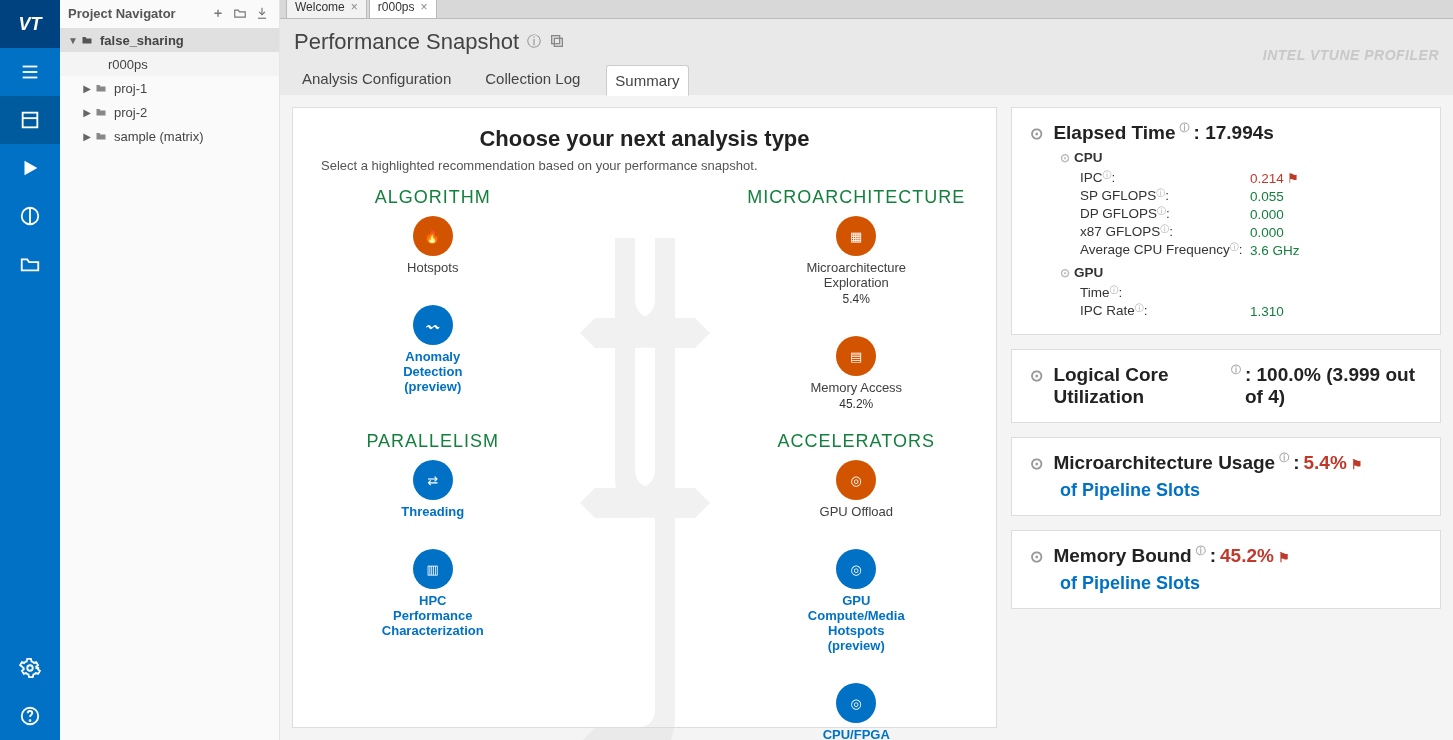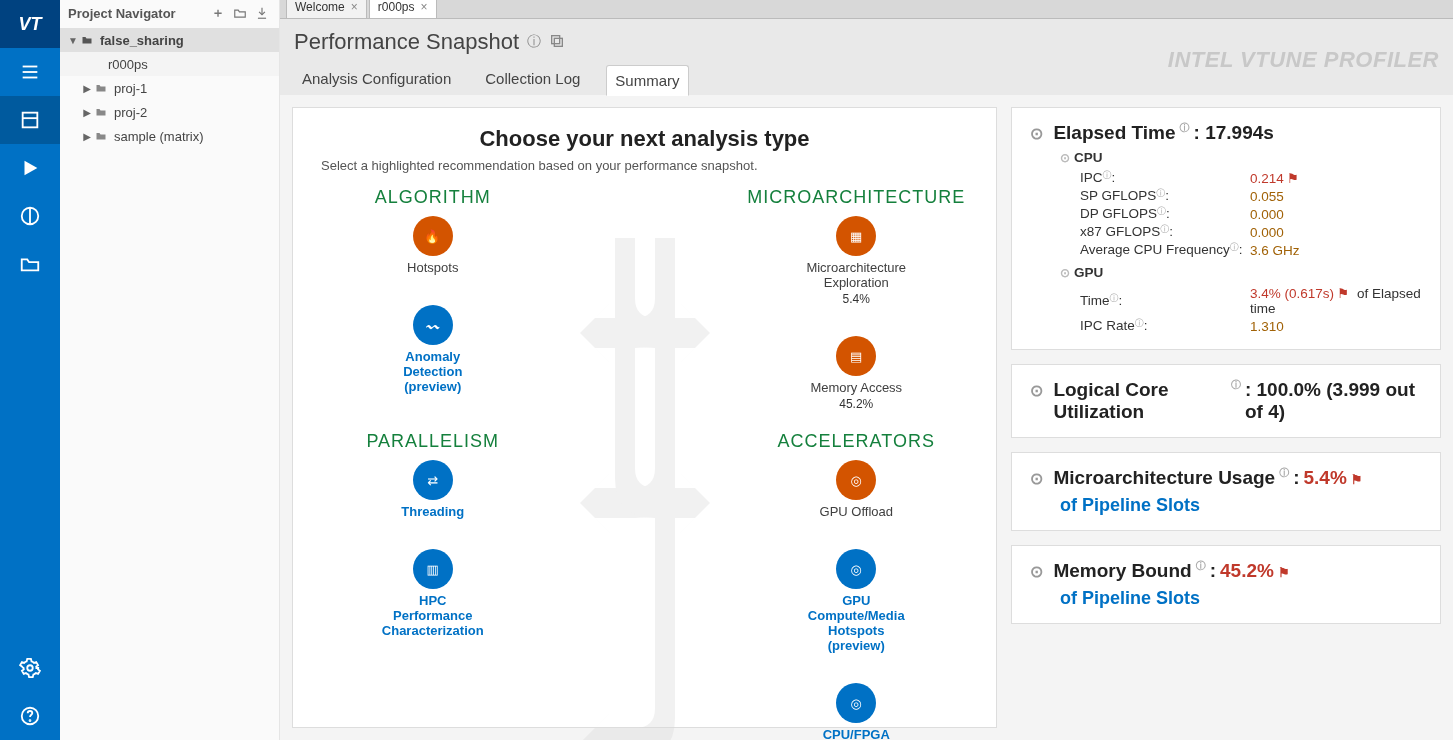--- a/index.html
+++ b/index.html
@@ -34,21 +34,21 @@
 .tabs { display: flex; background: #d8d8d8; height: 19px; align-items: flex-end; padding-left: 6px; border-bottom: 1px solid #bbb;}
 .tab { background: #f2f2f2; border: 1px solid #bbb; border-bottom: none; padding: 4px 8px; margin-right: 2px; font-size: 12px; display: flex; align-items: center; border-radius: 3px 3px 0 0; cursor: pointer; height: 24px;}
 .tab.active { background: #fff; }
 .tab .close { margin-left: 6px; color: #888; font-size: 12px; cursor:pointer;}
 .page-head { background: #e9e9e9; padding: 10px 14px 0 14px; position: relative; }
 .page-title { font-size: 22px; font-weight: 400; color: #444; display: flex; align-items: center; gap: 8px;}
 .page-title .h-ico { color:#888; font-size:14px; cursor:pointer;}
 .subtabs { display: flex; margin-top: 9px; gap: 18px; font-size: 15px; }
 .subtab { padding: 6px 8px; color: #444; cursor: pointer; }
 .subtab.active { background: #fff; border: 1px solid #ccc; border-bottom: 1px solid #fff; border-radius: 3px 3px 0 0; position:relative; top:1px;}
-.brand { position: absolute; right: 14px; top: 28px; font-family: Arial, sans-serif; font-weight: 700; color: #c8c8c8; letter-spacing: 0.5px; font-size: 22px; font-style: italic; text-transform: uppercase;}
+.brand { position: absolute; right: 14px; top: 28px; font-family: Arial, sans-serif; font-weight: 700; color: #c8c8c8; letter-spacing: 0.5px; font-size: 14px; font-style: italic; text-transform: uppercase;}
 .content { flex: 1; background: #f4f4f4; display: flex; gap: 14px; padding: 12px; overflow: auto;}
 .panel-left { flex: 1; background: #fff; border: 1px solid #ddd; padding: 18px 28px; position:relative; min-width:0;}
 .panel-left h2 { font-size: 22px; font-weight: 700; color: #222; text-align: center; }
 .panel-left .subtitle { font-size: 13px; color: #555; margin-top: 6px; }
 .groups { margin-top: 14px; }
 .group-row { display: flex; gap: 200px; margin-bottom: 20px;}
 .group { width: 260px; }
 .group-title { text-align: center; font-size: 18px; color: #15803d; font-weight: 400; letter-spacing: 1px; margin-bottom: 8px;}
 .items { display: flex; gap: 30px; justify-content: center; flex-wrap: wrap;}
 .a-item { width: 110px; text-align: center; font-size: 13px; cursor:pointer;}
@@ -65,21 +65,21 @@
 .card-title .info-sup { font-size:10px; color:#aaa; position:relative; top:-8px;}
 .card-title .hot { color: #c0392b; }
 .card-title .flag { color: #c0392b; font-size:13px;}
 .metrics { margin-left: 30px; margin-top: 6px; font-size: 13.5px; }
 .sub-sec { margin-top: 6px; }
 .sec-head { font-weight:700; color:#333; display:flex; align-items:center; gap:4px; margin-bottom:4px;}
 .sec-head .chev2 { color:#bbb; font-size:12px;}
 .metric-row { display: flex; align-items: center; padding: 1px 0 1px 20px; }
 .metric-row .k { flex: 0 0 170px; color: #333; }
 .metric-row .k .info-sup { font-size:9px; color:#aaa; position:relative; top:-4px;}
-.metric-row .v { color: #a16207; }
+.metric-row .v { color: #15803d; }
 .metric-row .v.hot { color: #c0392b; }
 .metric-row .v .flag { color:#c0392b; margin-left:3px;}
 .metric-row .v .tail { color:#333; margin-left:4px;}
 .arrows-bg { position:absolute; left:50%; top:130px; transform:translateX(-50%); pointer-events:none; opacity:0.35;}
 </style>
 </head>
 <body>
 
 <div class="root">
 
@@ -339,21 +339,20 @@
                 </div>
             </div>
             <div class="sub-sec">
               <div class="sec-head">
                   <span class="chev2">⊙</span>
                   <span>GPU</span>
                 </div>
               <div id="gpu-rows">
                   <div class="metric-row">
                     <div class="k">Time<span class="info-sup">ⓘ</span>:</div>
-                    <div class="v hot">3.4% (0.617s)<span class="flag">⚑</span><span class="tail"> of Elapsed time</span></div>
                   </div>
                   <div class="metric-row">
                     <div class="k">IPC Rate<span class="info-sup">ⓘ</span>:</div>
                     <div class="v">1.310</div>
                   </div>
                 </div>
             </div>
           </div>
         </div>
         <div id="extra-cards" style="display: flex; flex-direction: column; gap: 14px;">

